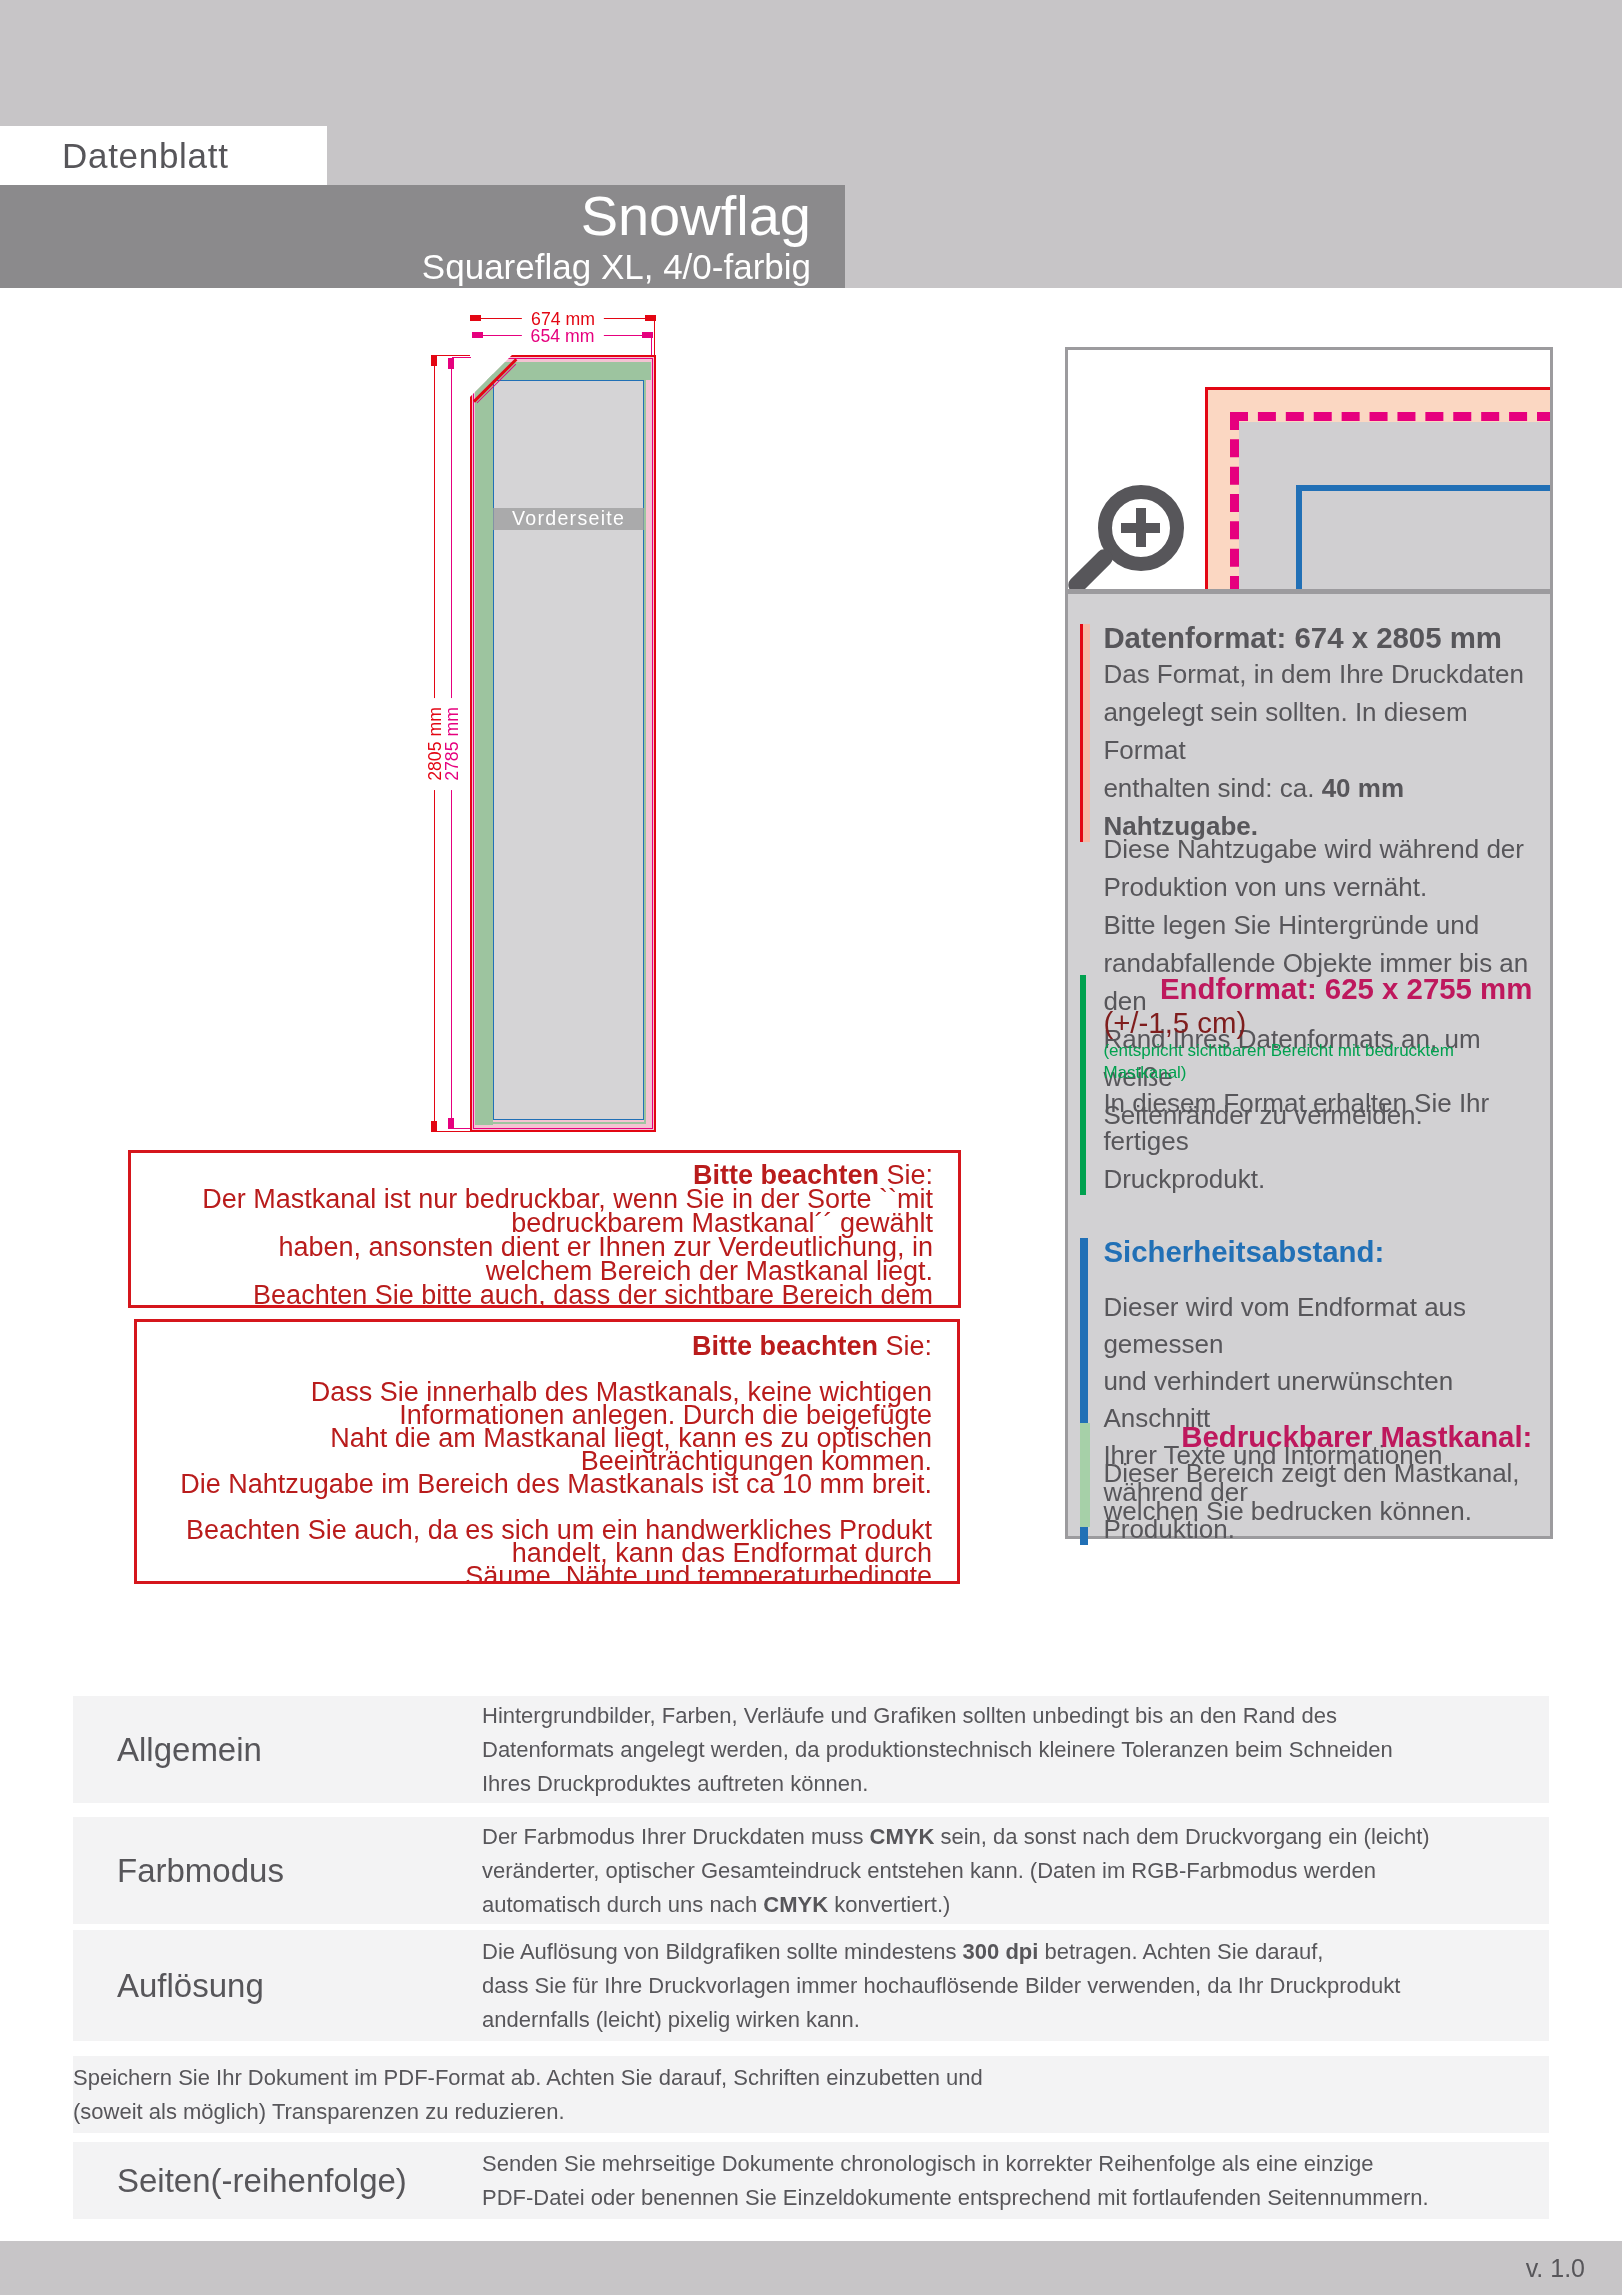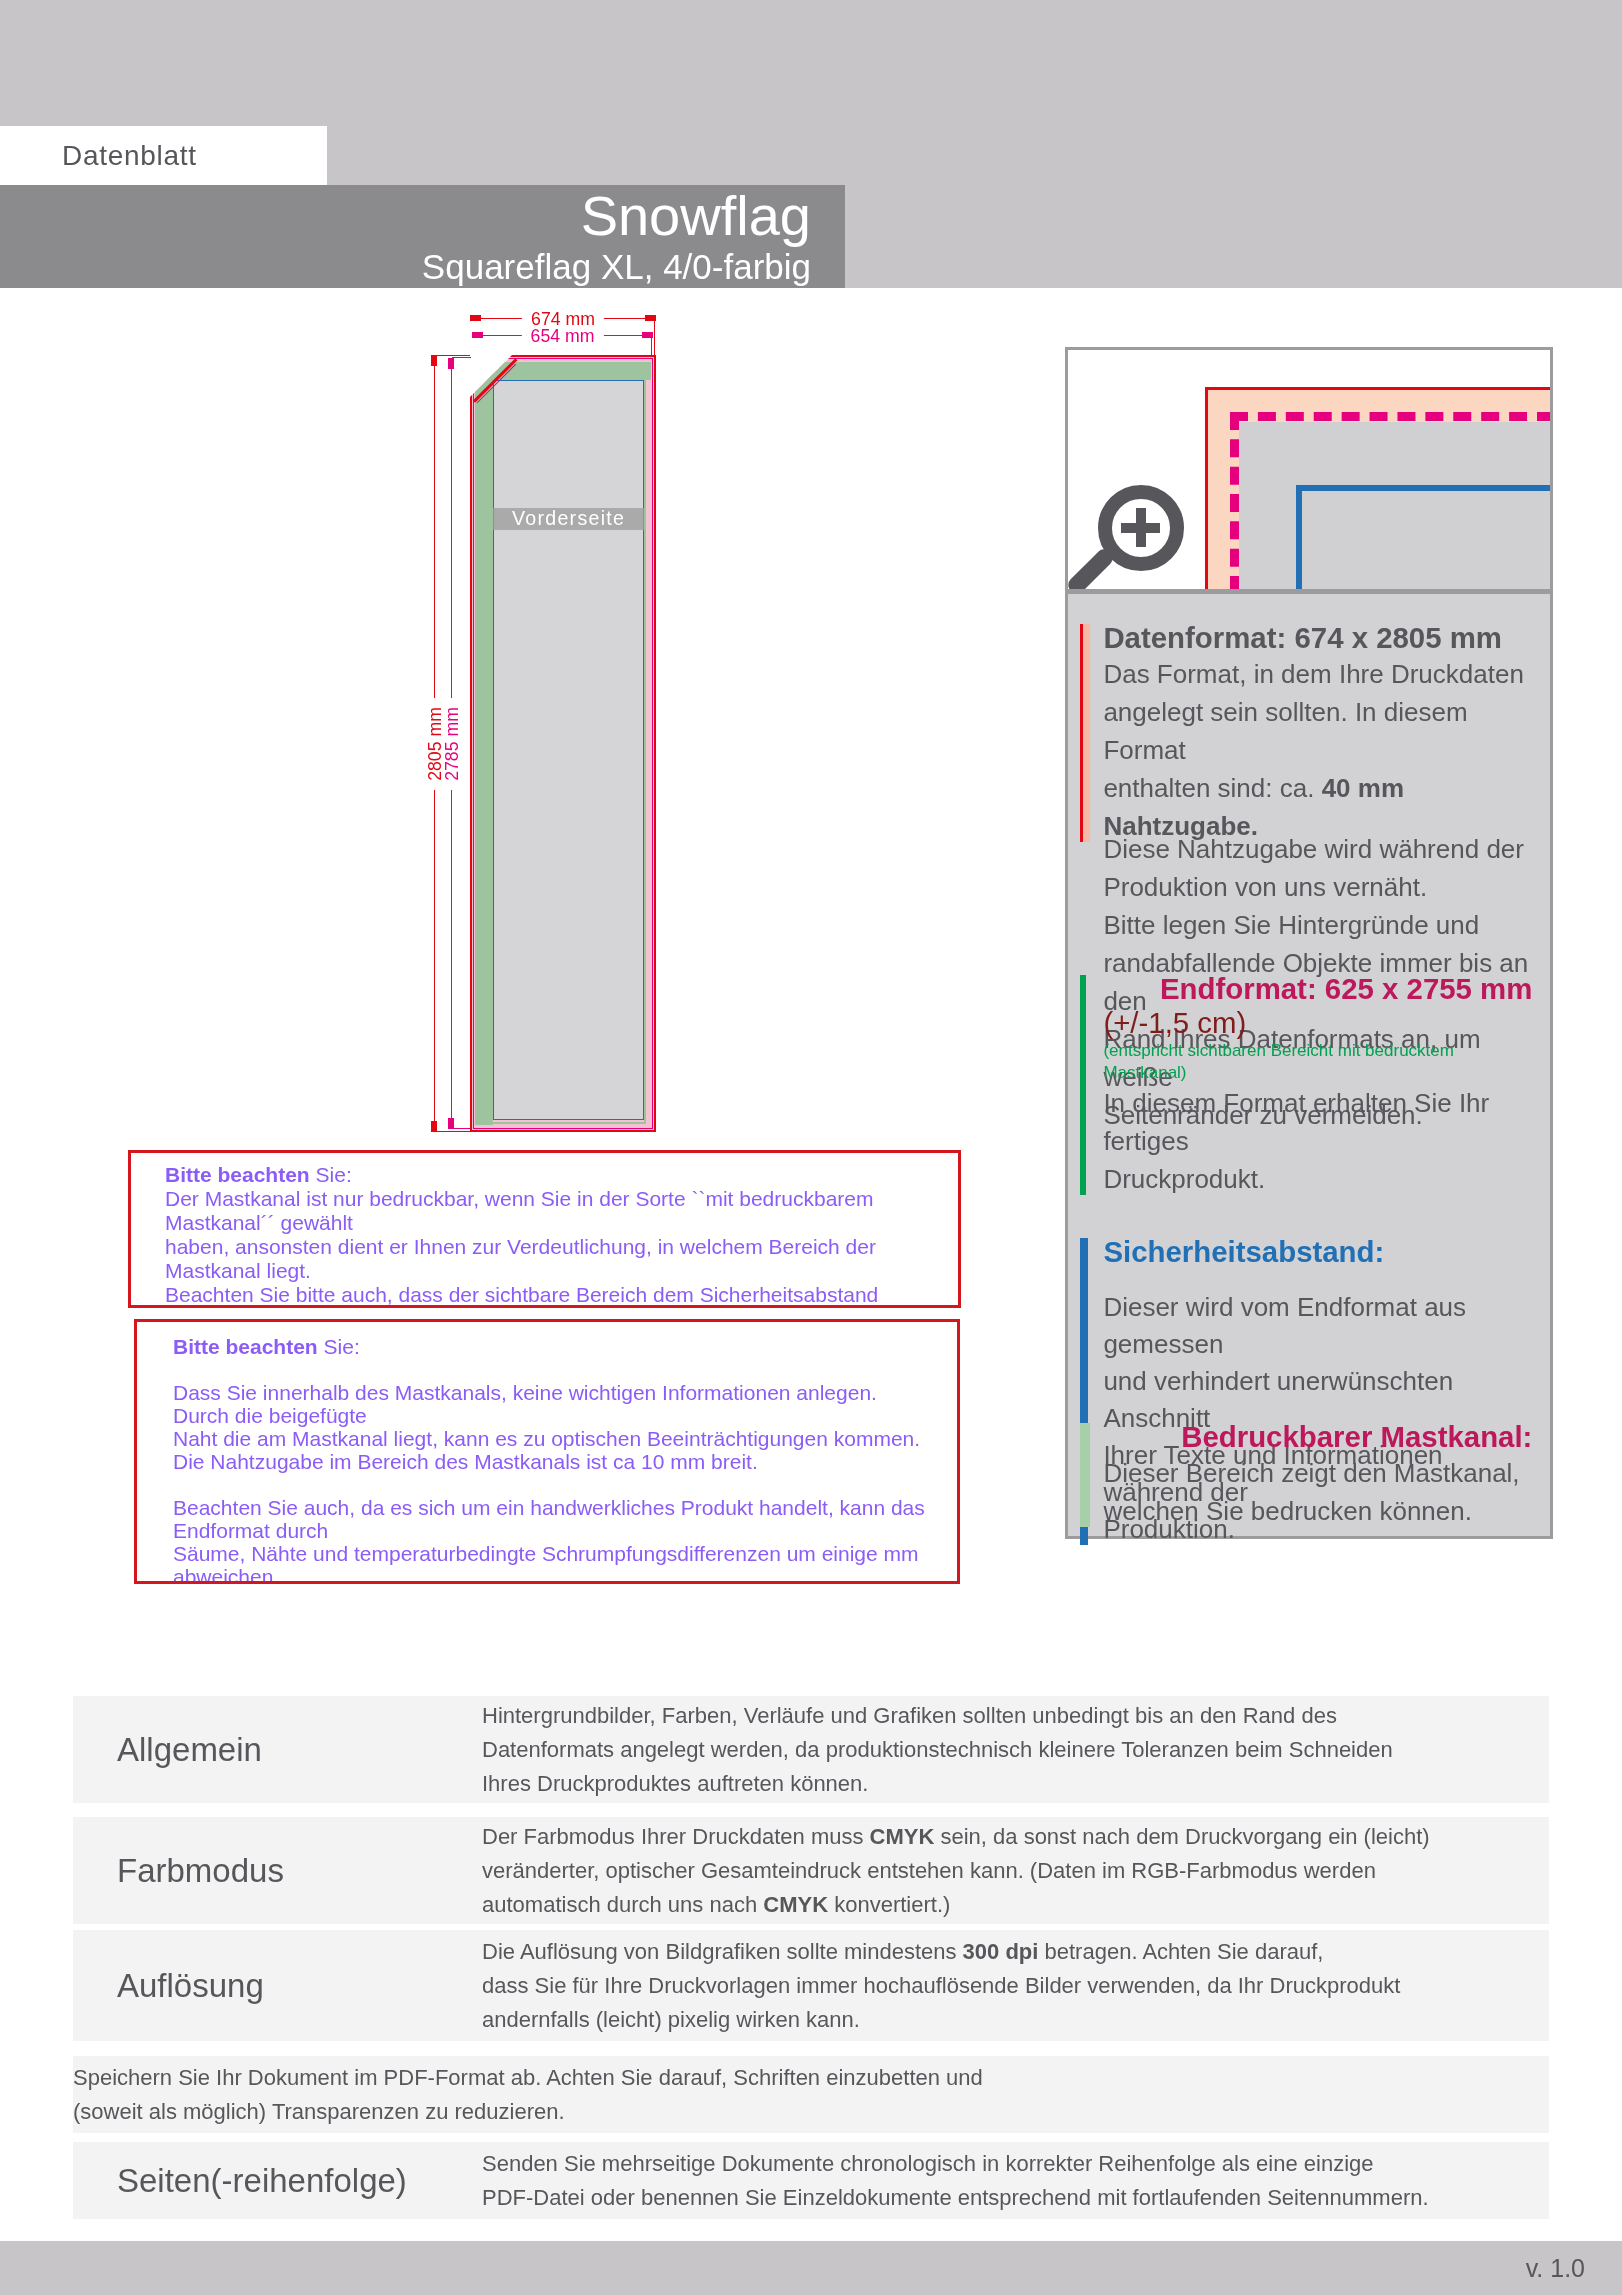--- a/index.html
+++ b/index.html
@@ -3,21 +3,21 @@
 <meta charset="utf-8">
 <style>
   html,body{margin:0;padding:0;background:#fff;}
   .page{position:relative;width:1623px;height:2295px;background:#fff;overflow:hidden;
         font-family:"Liberation Sans",sans-serif;color:#57565a;}
 
   
   .top-band{position:absolute;left:0;top:0;width:1623px;height:288px;background:#c7c5c7;}
   .datenblatt-box{position:absolute;left:0;top:126px;width:327px;height:60px;background:#fff;
         display:flex;align-items:center;padding-left:62px;box-sizing:border-box;}
-  .datenblatt-box span{font-size:28px;color:#57565a;letter-spacing:0.7px;}
+  .datenblatt-box span{font-size:35px;color:#57565a;letter-spacing:0.7px;}
   .header-box{position:absolute;left:0;top:185px;width:845px;height:103px;background:#8b8a8c;
         display:flex;flex-direction:column;justify-content:center;align-items:flex-end;
         padding-right:34px;box-sizing:border-box;color:#fff;}
   .header-product{font-size:56px;line-height:60px;font-weight:normal;}
   .header-variant{font-size:35px;line-height:41px;}
 
   
   .dim{position:absolute;}
   .dim .line-h{position:absolute;left:0;right:0;top:7.2px;height:1.3px;}
   .dim .line-v{position:absolute;top:0;bottom:0;left:7.2px;width:1.3px;}
@@ -78,21 +78,21 @@
   .sec-title{font-size:29.4px;font-weight:bold;line-height:34px;}
   .sec-title.green{color:#be185d;text-align:right;}
   .sec-title.blue{color:#2170b6;}
   .sec-sub{font-size:29.4px;line-height:34px;color:#7f1d1d;}
   .sec-note{font-size:17px;line-height:22px;color:#00a14f;}
   .sec-body{font-size:26px;line-height:38px;color:#57565a;white-space:pre-line;}
   .pre{white-space:pre-line;}
 
   
   .note{position:absolute;border:3.3px solid #d5161c;box-sizing:border-box;background:#fff;
-        color:#8b5cf6;font-size:21px;overflow:hidden;}
+        color:#b91c1c;font-size:27px;overflow:hidden;text-align:right;}
   .note1{left:128px;top:1150px;width:833px;height:158px;padding:9.8px 25px 0 34px;line-height:24px;}
   .note2{left:134px;top:1319px;width:826px;height:265px;padding:13px 25px 0 36px;line-height:23px;}
   .note b{font-weight:bold;}
   .note .blank{height:23px;}
 
   
   .tips-bar{position:absolute;left:73px;top:1603px;width:1476px;height:73px;background:#8b8a8c;
         display:flex;align-items:center;padding-left:47px;box-sizing:border-box;}
   .tips-bar span{color:#fff;font-size:39px;}
   .tip-row{position:absolute;left:73px;width:1476px;background:#f3f3f4;display:flex;align-items:center;box-sizing:border-box;}

